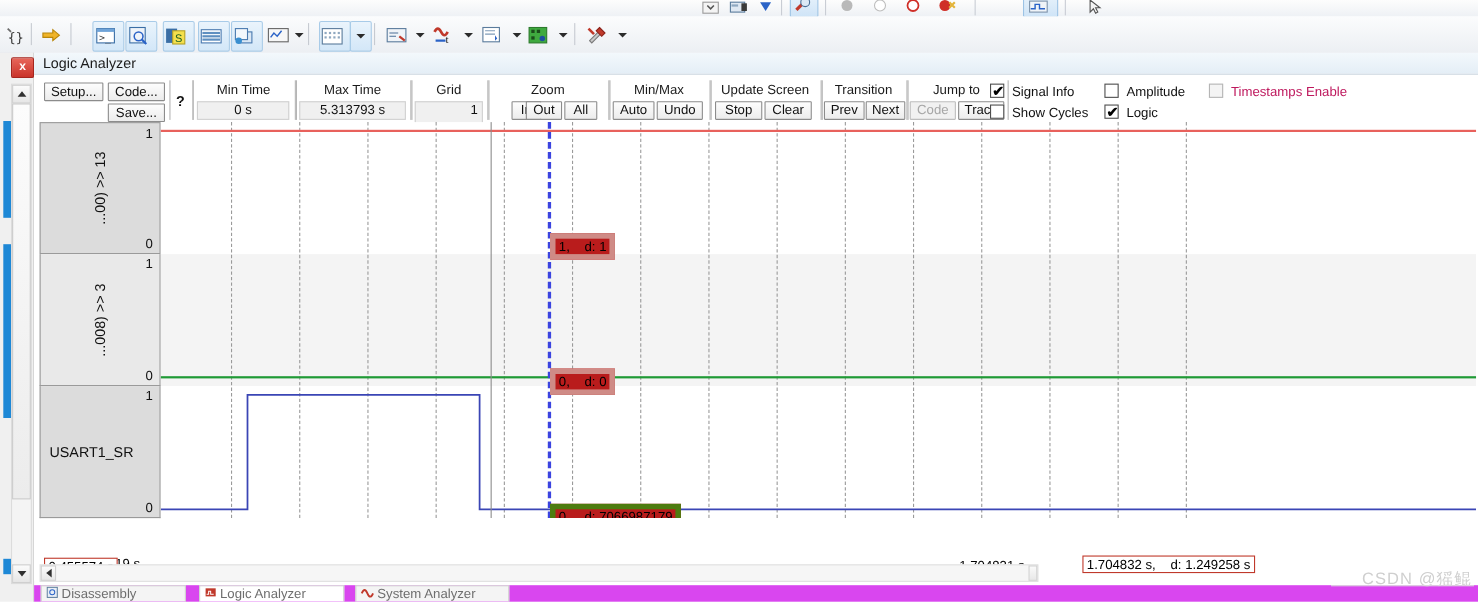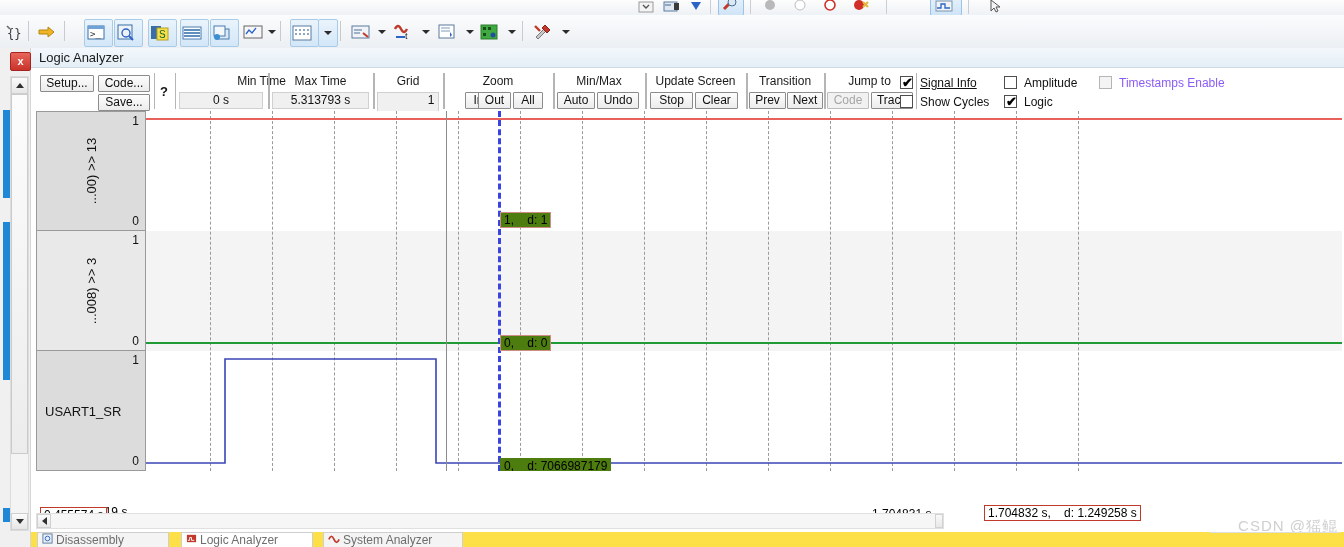--- a/index.html
+++ b/index.html
@@ -66,21 +66,21 @@
     border:1px solid #8c8c8c;border-radius:1px;box-sizing:border-box;
     font:12px "Liberation Sans",sans-serif;color:#111;
     text-align:center;cursor:default;}
   .btn.dis{color:#a6a6a6;border-color:#bdbdbd;background:#f1f1f1;}
   .fld{position:absolute;background:#f0f0f0;border:1px solid #d0d0d0;box-sizing:border-box;
     font:12px "Liberation Sans",sans-serif;color:#111;text-align:center;}
   .cb{position:absolute;width:13px;height:13px;background:#fff;border:1px solid #4e4e4e;box-sizing:border-box;}
   .cb.dis{border-color:#b5b5b5;background:#f4f4f4;}
   .cbmark{position:absolute;left:1px;top:-2px;font:bold 13px "Liberation Sans",sans-serif;color:#000;}
   .cblab{position:absolute;font:12px "Liberation Sans",sans-serif;color:#111;white-space:nowrap;}
-  .cblab.dis{color:#8b5cf6;}
+  .cblab.dis{color:#be185d;}
   .qbox{position:absolute;font:bold 13px "Liberation Sans",sans-serif;color:#111;}
 
   
   .wave{position:absolute;left:5px;top:63px;width:1306px;height:395px;}
   .lblcol{position:absolute;left:0;top:0;width:110px;height:360px;}
   .lblcell{position:absolute;left:0;width:110px;background:#dcdcdc;
     border:1px solid #9a9a9a;border-top:none;box-sizing:border-box;}
   .lblcell.first{border-top:1px solid #9a9a9a;}
   .lbl-rot{position:absolute;left:50%;top:50%;transform:translate(-50%,-50%) rotate(-90deg);
     white-space:nowrap;font:13px "Liberation Sans",sans-serif;color:#111;}
@@ -88,41 +88,41 @@
     white-space:nowrap;font:13px "Liberation Sans",sans-serif;color:#111;}
   .lvl{position:absolute;right:6px;font:12px "Liberation Sans",sans-serif;color:#111;}
 
   .plot{position:absolute;left:110px;top:0;width:1196px;height:360px;overflow:hidden;}
   .plotband{position:absolute;left:0;width:1196px;}
   .gridline{position:absolute;top:0;width:0;border-left:1px dashed #9a9a9a;height:360px;}
   .trace{position:absolute;height:0;}
   .vline{position:absolute;top:0;width:1px;height:360px;}
   .cursorline{position:absolute;top:0;width:0;border-left:3px dashed #3b44e0;height:360px;}
 
-  .annot{position:absolute;background:#4d7c0f;border:1px solid #4d7c0f;
+  .annot{position:absolute;background:#b91c1c;border:5px solid #4d7c0f;
     font:12px "Liberation Sans",sans-serif;color:#000;white-space:pre;
     padding:0 3px;box-sizing:border-box;}
   .annot.pale{border-color:#cf8b86;}
 
   
   .timestrip{position:absolute;left:5px;top:455px;width:1306px;height:22px;}
   .tval{position:absolute;font:12px "Liberation Sans",sans-serif;color:#000;white-space:pre;}
   .tboxed{position:absolute;border:1px solid #c0392b;background:#fff;
     font:12px "Liberation Sans",sans-serif;color:#000;white-space:pre;padding:0 3px;box-sizing:border-box;}
 
   
   .hsb{position:absolute;left:36px;top:513px;width:908px;height:16px;
     background:#f6f6f6;border:1px solid #e0e0e0;box-sizing:border-box;}
   .hsb-arrow{position:absolute;top:0;width:14px;height:14px;background:linear-gradient(#fbfbfb,#e8e8e8);
     border:1px solid #cfcfcf;box-sizing:border-box;display:flex;align-items:center;justify-content:center;}
   .hsb-end{position:absolute;top:0;right:0;width:8px;height:14px;background:linear-gradient(#fafafa,#e8e8e8);border:1px solid #d2d2d2;box-sizing:border-box;}
 
   
   .tabs{position:absolute;left:31px;top:532px;width:1313px;height:15px;
-    background:#fde047;overflow:hidden;}
+    background:#d946ef;overflow:hidden;}
   .tab{position:absolute;top:0;height:15px;background:#f4f4f4;border:1px solid #cfcfcf;
     border-bottom:none;box-sizing:border-box;display:flex;align-items:center;gap:3px;padding-left:4px;
     font:12px "Liberation Sans",sans-serif;color:#6e6e6e;}
   .tab.active{background:#ffffff;}
 
   .watermark{position:absolute;right:6px;top:517px;
     font:15px "Liberation Sans",sans-serif;color:#cfcfcf;letter-spacing:1px;}
   .wm-line{position:absolute;right:4px;top:532px;width:130px;height:1px;background:#dedede;}
 </style>
 </head>
@@ -359,21 +359,21 @@
     <div class="ctlbar">
 
       <div class="btn" style="left:4px;top:2px;width:54px;height:17px;line-height:15px;">Setup...</div>
       <div class="btn" style="left:62px;top:2px;width:52px;height:17px;line-height:15px;">Code...</div>
       <div class="btn" style="left:62px;top:21px;width:52px;height:17px;line-height:15px;">Save...</div>
 
       <div class="grpbox" style="left:118px;width:20px;"></div>
       <div class="qbox" style="left:124px;top:11px;">?</div>
 
       <div class="grpbox" style="left:139px;width:93px;"></div>
-      <div class="glabel" style="left:139px;width:93px;margin-left:40px;">Min Time</div>
+      <div class="glabel" style="left:139px;width:93px;">Min Time</div>
       <div class="fld" style="left:143px;top:19px;width:84px;height:17px;line-height:15px;">0 s</div>
 
       <div class="grpbox" style="left:232px;width:105px;"></div>
       <div class="glabel" style="left:232px;width:105px;">Max Time</div>
       <div class="fld" style="left:236px;top:19px;width:97px;height:17px;line-height:15px;">5.313793 s</div>
 
       <div class="grpbox" style="left:337px;width:70px;"></div>
       <div class="glabel" style="left:337px;width:70px;">Grid</div>
       <div class="fld" style="left:341px;top:19px;width:62px;height:35px;line-height:15px;padding-left:46px;">1 us</div>
 
@@ -399,21 +399,21 @@
       <div class="btn" style="left:751px;top:19px;width:36px;height:17px;line-height:15px;">Next</div>
 
       <div class="grpbox" style="left:788px;width:91px;"></div>
       <div class="glabel" style="left:788px;width:91px;">Jump to</div>
       <div class="btn dis" style="left:791px;top:19px;width:42px;height:17px;line-height:15px;">Code</div>
       <div class="btn" style="left:835px;top:19px;width:42px;height:17px;line-height:15px;">Trace</div>
 
       <div class="cb" style="left:864px;top:3px;">
         <span class="cbmark">✔</span>
       </div>
-      <div class="cblab" style="left:884px;top:3px;text-decoration:underline;">Signal Info</div>
+      <div class="cblab" style="left:884px;top:3px;">Signal Info</div>
 
       <div class="cb" style="left:968px;top:3px;">
         <span class="cbmark"></span>
       </div>
       <div class="cblab" style="left:988px;top:3px;">Amplitude</div>
 
       <div class="cb dis" style="left:1063px;top:3px;">
         <span class="cbmark"></span>
       </div>
       <div class="cblab dis" style="left:1083px;top:3px;">Timestamps Enable</div>

